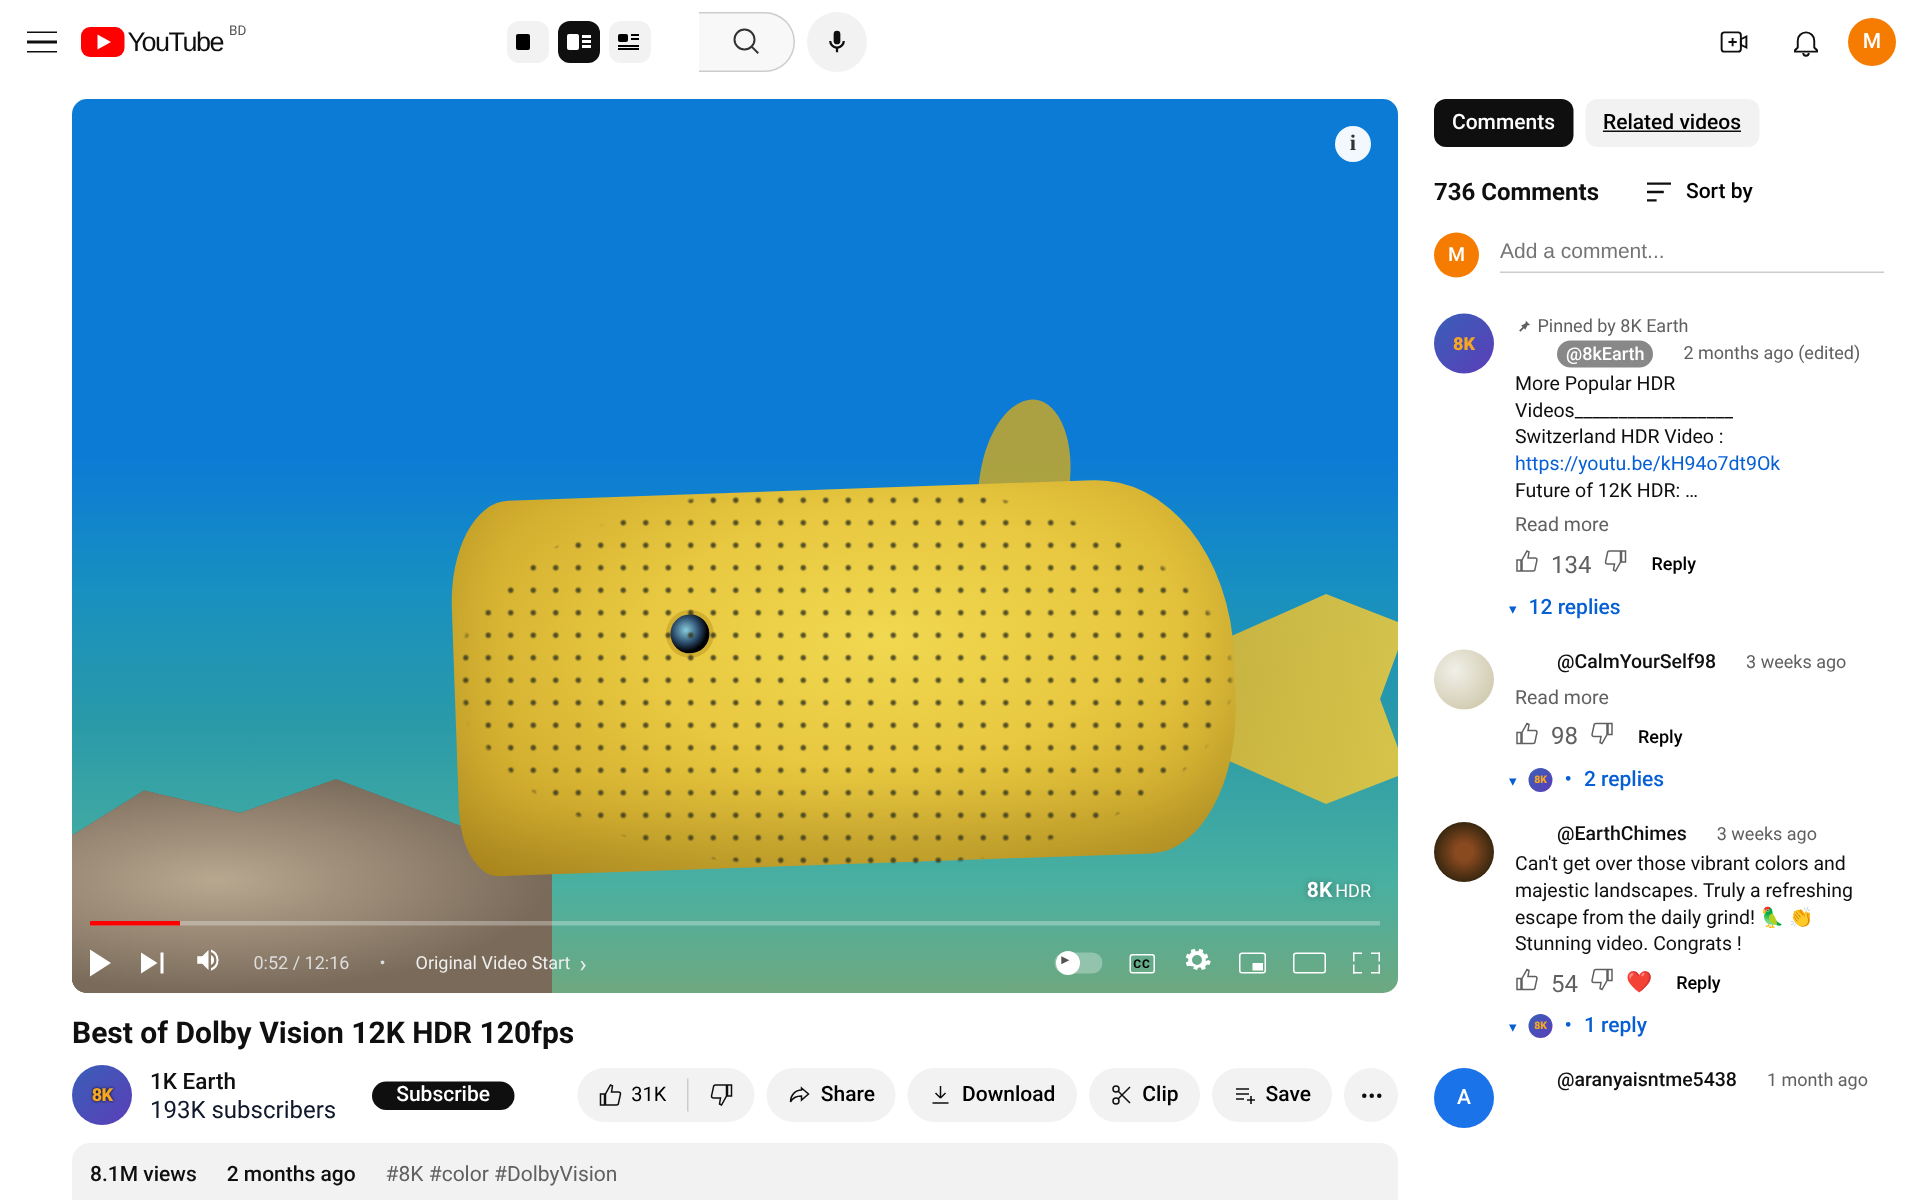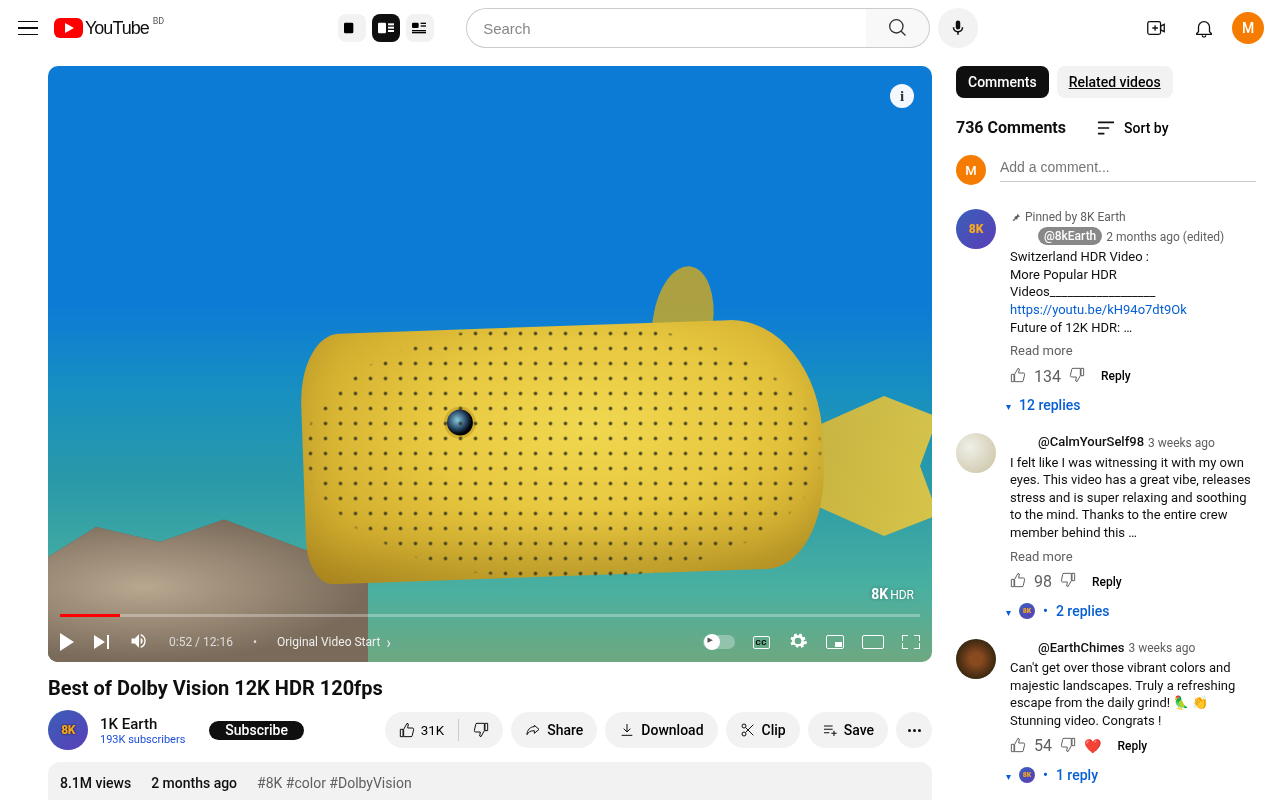--- a/index.html
+++ b/index.html
@@ -79,21 +79,21 @@
 .full-ic span:nth-child(2){top:0;right:0;border-left:none;border-bottom:none;}
 .full-ic span:nth-child(3){bottom:0;left:0;border-right:none;border-top:none;}
 .full-ic span:nth-child(4){bottom:0;right:0;border-left:none;border-top:none;}
 
 
 .vid-title { font-size: 20px; font-weight: 700; margin: 14px 0 10px; }
 .meta-row { display:flex; align-items:center; }
 .ch-info { display:flex; align-items:center; gap:12px; }
 .ch-avatar { width:40px; height:40px; border-radius:50%; background: linear-gradient(135deg, #3a5fb8, #5a3eb8); display:flex; align-items:center; justify-content:center; color:#f5a623; font-weight:900; font-size:12px; letter-spacing:-0.5px; text-shadow:0 0 2px #000; }
 .ch-name { font-size:15px; font-weight:500; }
-.ch-subs { font-size:11px; color:#1d4ed8; }
+.ch-subs { font-size:16px; color:#0f172a; }
 .sub-btn { margin-left:24px; padding:0 16px; height:19px; background:#0f0f0f; color:#fff; border-radius:18px; font-weight:500; font-size:14px; }
 .actions { margin-left:auto; display:flex; gap:8px; align-items:center;justify-content:space-between; }
 .pill { height:36px; border-radius:18px; background:#f2f2f2; display:flex; align-items:center; padding:0 14px; gap:6px; font-size:14px; font-weight:500; }
 .like-grp { display:flex; height:36px; border-radius:18px; overflow:hidden; background:#f2f2f2; }
 .like-half { padding:0 14px; display:flex; align-items:center; gap:6px; }
 .divider { width:1px; background:#ccc; height:22px; align-self:center; }
 .more-btn { width:36px; height:36px; border-radius:50%; background:#f2f2f2; display:flex; align-items:center; justify-content:center; gap:2px; }
 .more-btn span { width:3px; height:3px; background:#0f0f0f; border-radius:50%; }
 .ic { width:16px; height:16px; }
 
@@ -113,21 +113,21 @@
 .add-cmt { display:flex; gap:14px; align-items:flex-start; margin-bottom:24px; }
 .add-input { flex:1; border:none; border-bottom:1px solid #ccc; padding:4px 0 6px; font-size:14px; outline:none; }
 .cmt { display:flex; gap:14px; margin-bottom:20px; }
 .cmt-av { width:40px; height:40px; border-radius:50%; flex-shrink:0; display:flex; align-items:center; justify-content:center; color:#fff; font-weight:500; }
 .cmt-av.c8k { background: linear-gradient(135deg, #3a5fb8, #5a3eb8); color:#f5a623; font-weight:900; font-size:12px; }
 .cmt-av.calm { background: radial-gradient(circle at 35% 35%, #f0f0e8, #c8c0a0); }
 .cmt-av.earth { background: radial-gradient(circle at 50% 50%, #8a4a20 20%, #3a2810 70%); }
 .cmt-av.blue { background:#1a73e8; }
 .cmt-body { flex:1; font-size:13px; line-height:1.35; }
 .pin-row { display:flex; align-items:center; gap:4px; font-size:12px; color:#606060; margin-bottom:2px; }
-.auth-row { display:flex; align-items:flex-end; gap:4px; margin-bottom:3px;padding-left:28px; }
+.auth-row { display:flex; align-items:flex-start; gap:20px; margin-bottom:3px;padding-left:28px; }
 .auth-chip { padding:1px 6px; border-radius:10px; background:#888; color:#fff; font-size:12px; font-weight:500; }
 .auth-name { font-size:13px; font-weight:500; }
 .auth-time { font-size:12px; color:#606060; }
 .cmt-text { color:#0f0f0f; }
 .cmt-link { color:#065fd4; }
 .read-more { color:#606060; font-size:13px; margin-top:6px; cursor:pointer; }
 .cmt-actions { display:flex; align-items:center; gap:8px; margin-top:6px; }
 .cmt-actions svg { width:16px; height:16px; }
 .cmt-actions .cnt { font-size:16px; color:#606060; }
 .reply-btn { font-size:12px; font-weight:500; margin-left:8px; }
@@ -172,21 +172,20 @@
           <svg viewBox="0 0 24 16">
             <rect x="0" y="0" width="10" height="8" rx="2" fill="currentColor"></rect>
             <rect x="13" y="0" width="8" height="2" fill="currentColor"></rect>
             <rect x="13" y="4" width="8" height="2" fill="currentColor"></rect>
             <rect x="0" y="11" width="21" height="2" fill="currentColor"></rect>
             <rect x="0" y="14" width="21" height="2" fill="currentColor"></rect>
           </svg>
         </button>
     </div>
     <div class="search-wrap">
-      <input class="search-box" placeholder="Search" style="">
       <button class="search-btn">
         <svg width="20" height="20" viewBox="0 0 24 24">
             <path fill="none" stroke="#333" stroke-width="1.6" d="M15.5 15.5 L21 21 M10 18 a8 8 0 1 1 0-16 a8 8 0 0 1 0 16z"></path>
           </svg>
       </button>
       <button class="mic-btn">
         <svg width="18" height="18" viewBox="0 0 24 24" fill="#0f0f0f">
             <path d="M12 14a3 3 0 0 0 3-3V5a3 3 0 0 0-6 0v6a3 3 0 0 0 3 3zm5-3a5 5 0 0 1-10 0H5a7 7 0 0 0 6 6.9V21h2v-3.1A7 7 0 0 0 19 11h-2z"></path>
           </svg>
       </button>
@@ -373,22 +372,22 @@
             <svg width="11" height="11" viewBox="0 0 24 24" fill="#606060">
               <path d="M14 2l8 8-4 1-3 6-2-2-5 5-2-2 5-5-2-2 6-3 1-4-2-2z"></path>
             </svg>
             <span>Pinned by 8K Earth</span>
           </div>
         <div class="auth-row">
           <span class="auth-chip">@8kEarth</span>
           <span class="auth-time">2 months ago (edited)</span>
         </div>
         <div class="cmt-text">
+          <div>More Popular HDR Videos__________________</div>
           <div>Switzerland HDR Video :</div>
-          <div>More Popular HDR Videos__________________</div>
           <a class="cmt-link">https://youtu.be/kH94o7dt9Ok</a>
           <div>Future of 12K HDR: …</div>
         </div>
         <div class="read-more">Read more</div>
         <div class="cmt-actions">
           <button><svg viewBox="0 0 24 24" fill="none" stroke="#606060" stroke-width="1.5">
                 <path d="M7 22V11l5-9 2 1-1 6h7a2 2 0 0 1 2 2l-2 9a2 2 0 0 1-2 2H7zM2 11h4v11H2z"></path>
               </svg></button>
           <span class="cnt">134</span>
           <button><svg viewBox="0 0 24 24" fill="none" stroke="#606060" stroke-width="1.5">
@@ -403,21 +402,20 @@
       </div>
     </div>
 
     <div class="cmt">
       <div class="cmt-av calm"></div>
       <div class="cmt-body">
         <div class="auth-row">
             <span class="auth-name">@CalmYourSelf98</span>
             <span class="auth-time">3 weeks ago</span>
           </div>
-        <div class="cmt-text">I felt like I was witnessing it with my own eyes. This video has a great vibe, releases stress and is super relaxing and soothing to the mind. Thanks to the entire crew member behind this …</div>
         <div class="read-more">Read more</div>
         <div class="cmt-actions">
           <button><svg viewBox="0 0 24 24" fill="none" stroke="#606060" stroke-width="1.5">
                 <path d="M7 22V11l5-9 2 1-1 6h7a2 2 0 0 1 2 2l-2 9a2 2 0 0 1-2 2H7zM2 11h4v11H2z"></path>
               </svg></button>
           <span class="cnt">98</span>
           <button><svg viewBox="0 0 24 24" fill="none" stroke="#606060" stroke-width="1.5">
                 <path d="M17 2v11l-5 9-2-1 1-6H4a2 2 0 0 1-2-2l2-9a2 2 0 0 1 2-2h11zM22 13h-4V2h4z"></path>
               </svg></button>
           <button class="reply-btn">Reply</button>

